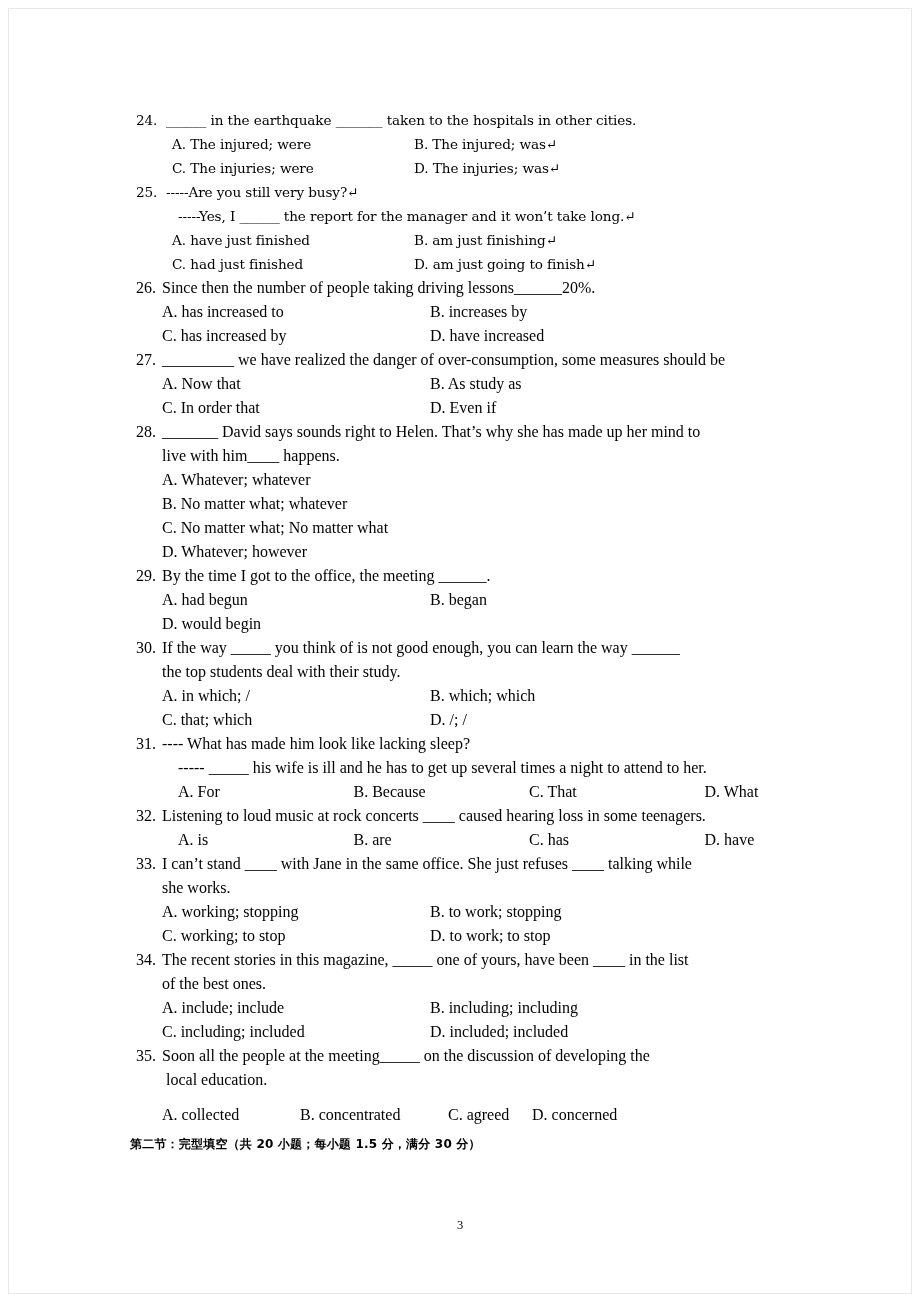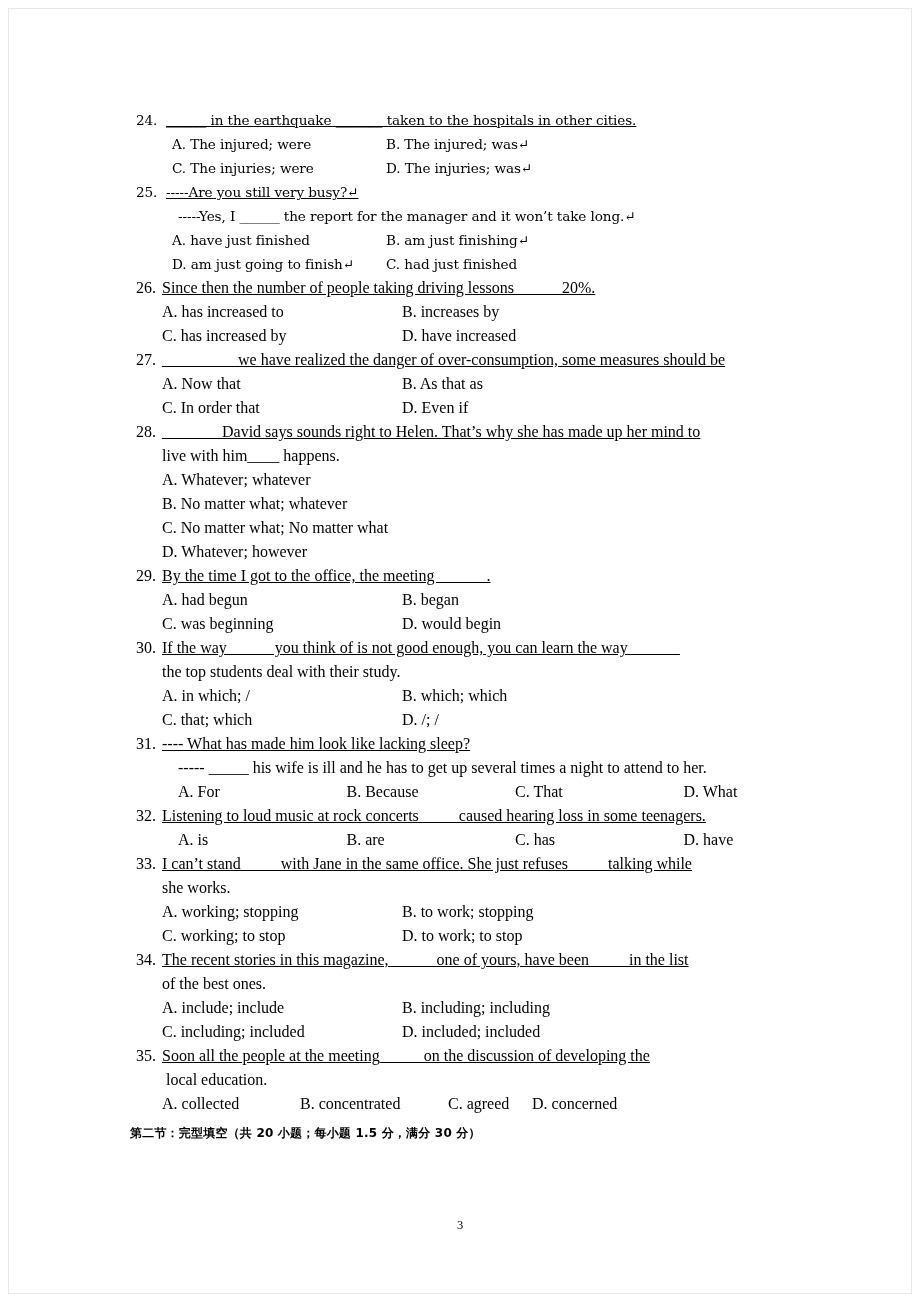--- a/index.html
+++ b/index.html
@@ -38,41 +38,41 @@
   }
   
   .q {
     font-size: 16px;
     line-height: 24px;
   }
   .q-stem {
     position: relative;
     padding-left: 26px;
     white-space: pre-wrap;
-    text-decoration: underline;
   }
   .q-stem .num {
     position: absolute;
     left: 0;
     top: 0;
     width: 22px;
     text-align: left;
   }
   .q-stem.justify {
     text-align: justify;
     text-justify: inter-word;
   }
   .q-cont {
     padding-left: 26px;
     white-space: pre-wrap;
   }
   
   .opts {
     display: flex;
     padding-left: 26px;
+    gap: 28px;
   }
   .opts.cols2 > .opt { width: 50%; }
   .opts.cols2 > .opt:first-child { width: 240px; }
   .opts.cols4 > .opt { width: 25%; margin-left: 16px; }
   .opt {
     white-space: pre-wrap;
   }
   .opts.stack { display: block; }
   .opts.stack > .opt { width: auto; }
 
@@ -129,40 +129,40 @@
         </div>
       </div>
       <div class="q legacy">
         <div class="q-stem"><span class="num">25.</span><span>-----Are you still very busy?↵</span></div>
         <div class="q-cont">-----Yes, I ______ the report for the manager and it won’t take long.↵</div>
         <div class="opts cols2">
           <span class="opt">A. have just finished</span>
           <span class="opt">B. am just finishing↵</span>
         </div>
         <div class="opts cols2">
+          <span class="opt">C. had just finished</span>
           <span class="opt">D. am just going to finish↵</span>
-          <span class="opt">C. had just finished</span>
         </div>
       </div>
       <div class="q">
         <div class="q-stem"><span class="num">26.</span><span>Since then the number of people taking driving lessons______20%.</span></div>
         <div class="opts cols2">
           <span class="opt">A. has increased to</span>
           <span class="opt">B. increases by</span>
         </div>
         <div class="opts cols2">
           <span class="opt">C. has increased by</span>
           <span class="opt">D. have increased</span>
         </div>
       </div>
       <div class="q">
         <div class="q-stem justify"><span class="num">27.</span><span>_________ we have realized the danger of over-consumption, some measures should be</span></div>
         <div class="opts cols2">
           <span class="opt">A. Now that</span>
-          <span class="opt">B. As that as</span>
+          <span class="opt">B. As study as</span>
         </div>
         <div class="opts cols2">
           <span class="opt">C. In order that</span>
           <span class="opt">D. Even if</span>
         </div>
       </div>
       <div class="q">
         <div class="q-stem"><span class="num">28.</span><span>_______ David says sounds right to Helen. That’s why she has made up her mind to</span></div>
         <div class="q-cont">live with him____ happens.</div>
         <div class="opts stack"><span class="opt">A. Whatever; whatever</span></div>
@@ -170,21 +170,20 @@
         <div class="opts stack"><span class="opt">C. No matter what; No matter what</span></div>
         <div class="opts stack"><span class="opt">D. Whatever; however</span></div>
       </div>
       <div class="q">
         <div class="q-stem"><span class="num">29.</span><span>By the time I got to the office, the meeting ______.</span></div>
         <div class="opts cols2">
           <span class="opt">A. had begun</span>
           <span class="opt">B. began</span>
         </div>
         <div class="opts cols2">
-          <span class="opt">C. was beginning</span>
           <span class="opt">D. would begin</span>
         </div>
       </div>
       <div class="q">
         <div class="q-stem"><span class="num">30.</span><span>If the way _____ you think of is not good enough, you can learn the way ______</span></div>
         <div class="q-cont">the top students deal with their study.</div>
         <div class="opts cols2">
           <span class="opt">A. in which; /</span>
           <span class="opt">B. which; which</span>
         </div>
@@ -232,19 +231,19 @@
           <span class="opt">B. including; including</span>
         </div>
         <div class="opts cols2">
           <span class="opt">C. including; included</span>
           <span class="opt">D. included; included</span>
         </div>
       </div>
       <div class="q">
         <div class="q-stem"><span class="num">35.</span><span>Soon all the people at the meeting_____ on the discussion of developing the</span></div>
         <div class="q-cont"> local education.</div>
-        <div class="opts" style="display: block;"><span class="opt" style="display: inline-block; width: 138px;">A. collected</span><span class="opt" style="display: inline-block; width: 148px;">B. concentrated</span><span class="opt" style="display: inline-block; width: 84px;">C. agreed</span><span class="opt" style="display: inline-block;">D. concerned</span></div>
+        <div class="opts" style="display: block;"><span class="opt" style="display: inline-block; width: 138px;">A. collected</span><span class="opt" style="display: inline-block; width: 148px;">B. concentrated</span><span class="opt" style="display: inline-block; width: 84px; margin-top: 11px;">C. agreed</span><span class="opt" style="display: inline-block;">D. concerned</span></div>
       </div>
       <div class="section-head">第二节：完型填空（共 20 小题；每小题 1.5 分，满分 30 分）</div>
     </div>
 
   <div class="page-number">3</div>
 </div>
 
 </body></html>

